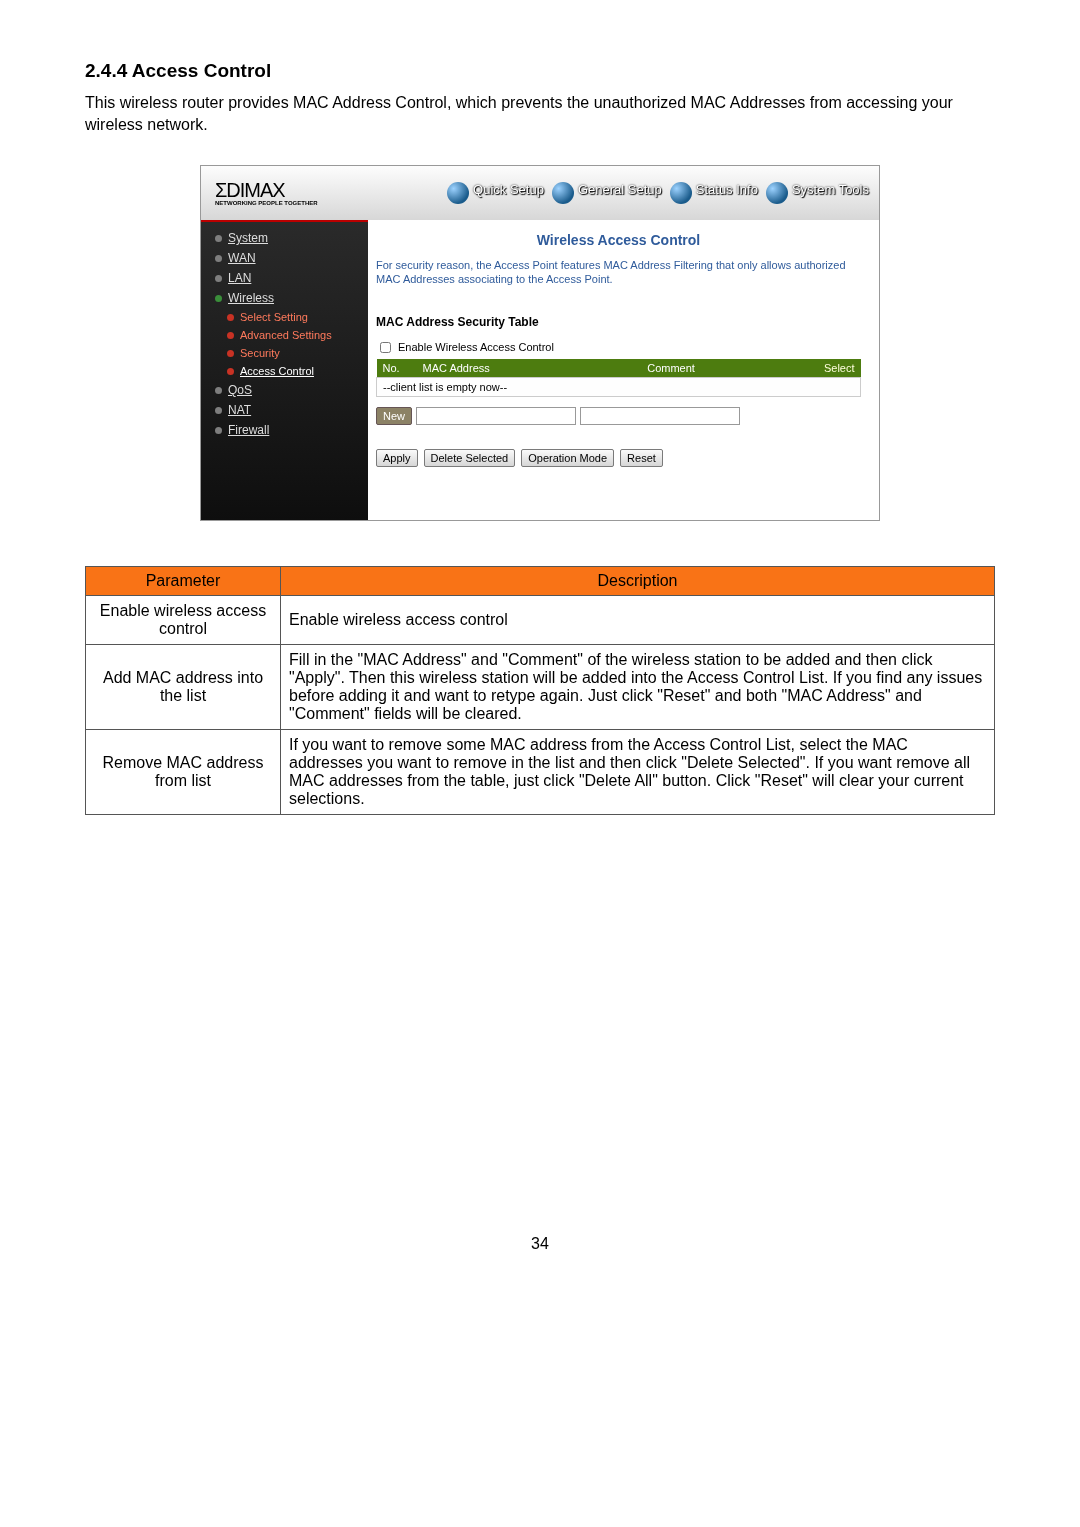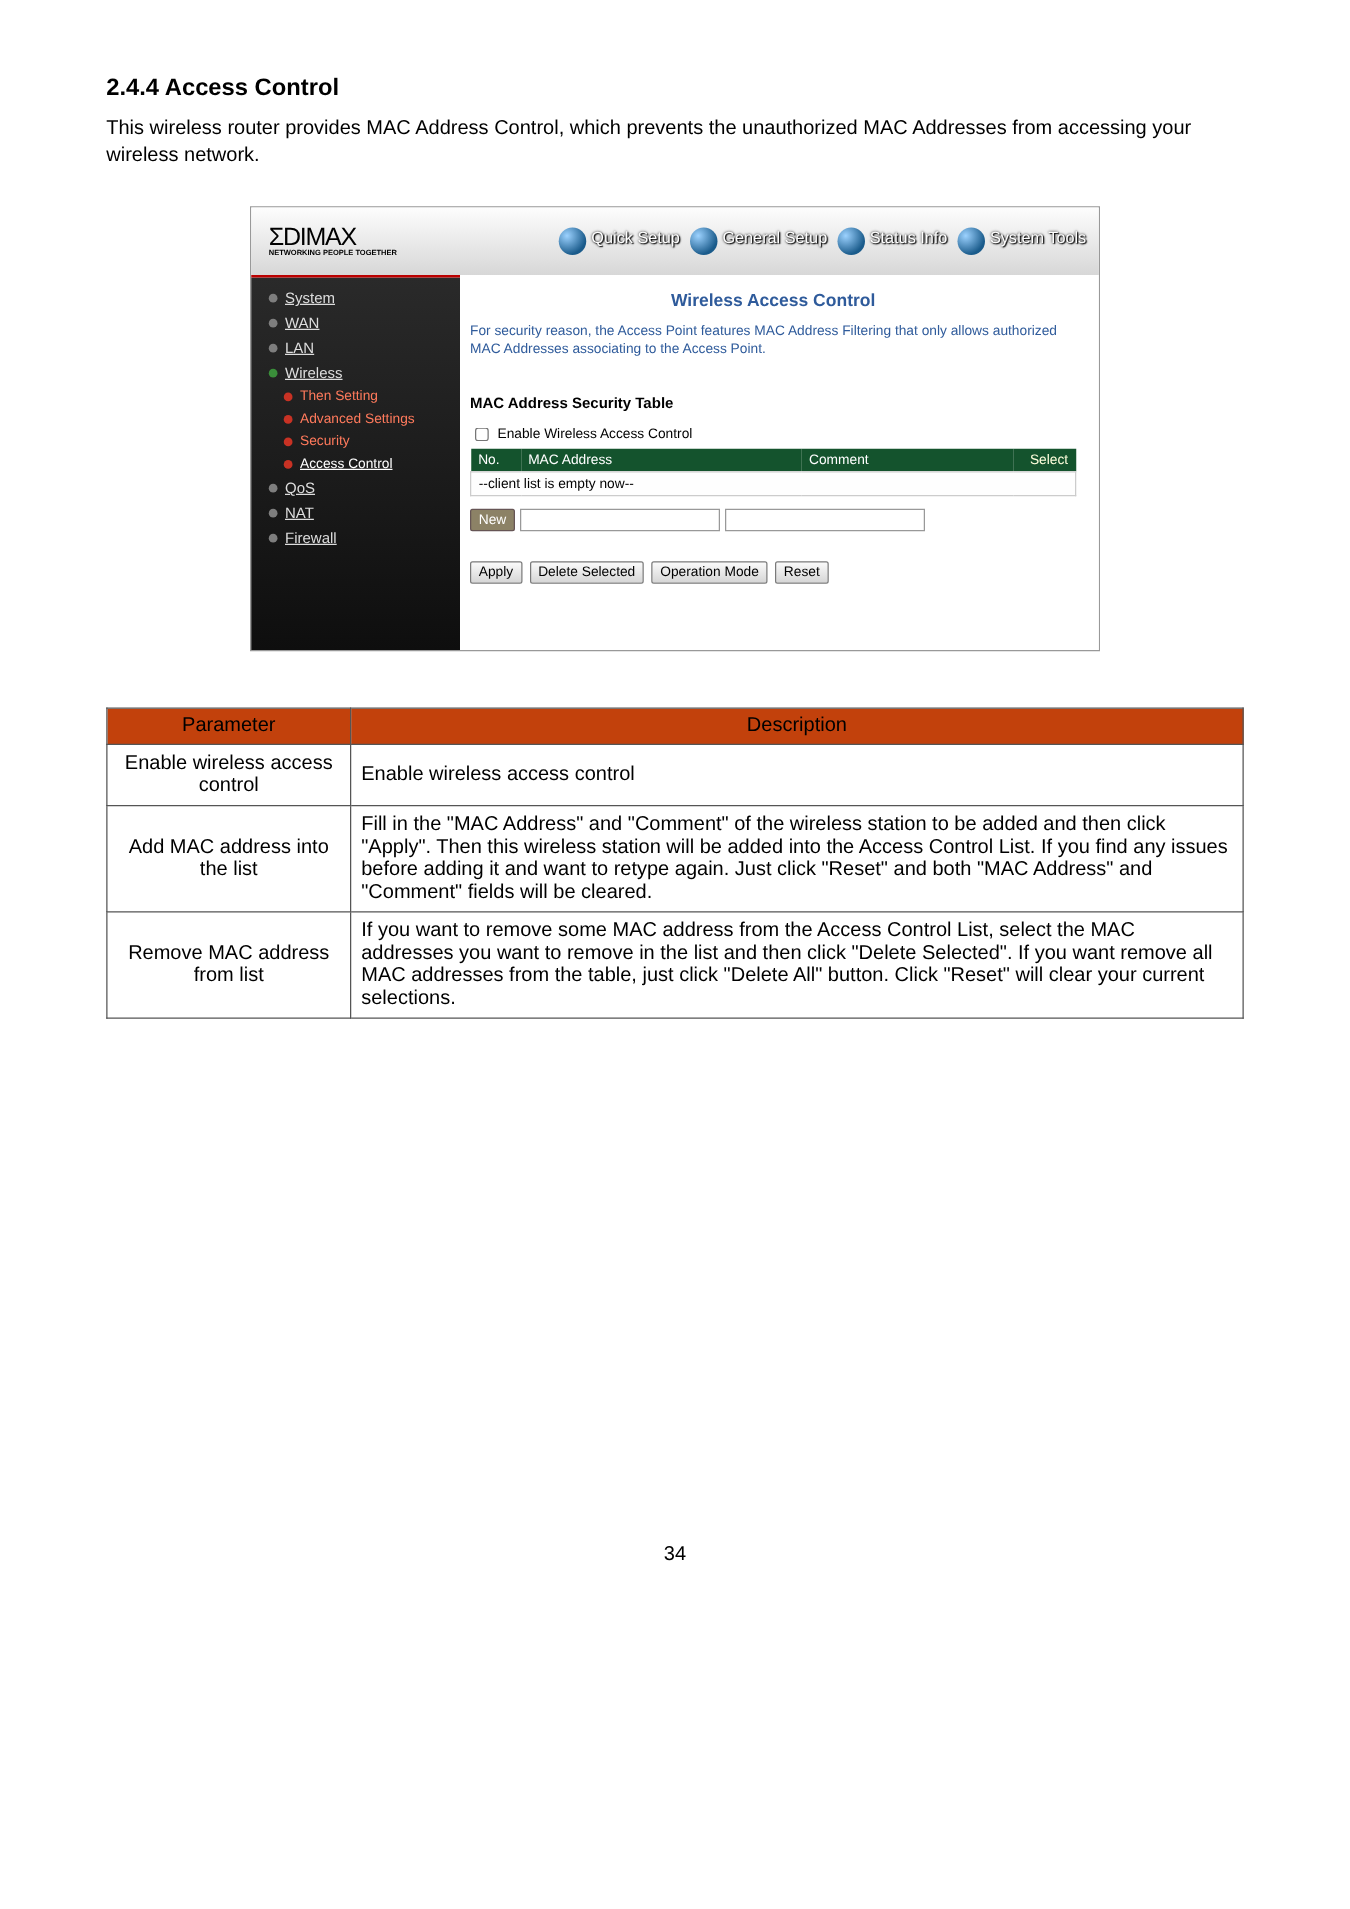--- a/index.html
+++ b/index.html
@@ -76,41 +76,41 @@
     flex:1;
     padding: 8px 18px 22px 8px;
     font-size: 12px;
   }
   .content-title { text-align:center; color:#2f5b9b; font-weight:bold; font-size:14px; margin:4px 0 10px; }
   .content-desc { color:#2f5b9b; font-size:11px; line-height:1.3; margin-bottom:28px; }
   .table-title { font-weight:bold; font-size:12px; color:#000; margin-bottom:10px; }
   .chk-row { display:flex; align-items:center; gap:4px; font-size:11px; margin-bottom:3px; }
   .chk-row input { width:11px; height:11px; }
   .mac-table { width:100%; border-collapse:collapse; font-size:11px; }
-  .mac-table th { background:#14532d; color:#fff; padding:3px 6px; text-align:left; font-weight:normal; }
+  .mac-table th { background:#4d7c0f; color:#fff; padding:3px 6px; text-align:left; font-weight:normal; }
   .mac-table th.sel { text-align:right; color:#ffd; }
   .mac-table td { border:1px solid #ccc; padding:3px 6px; background:#fefefe; }
   .new-row { margin-top:10px; display:flex; gap:4px; align-items:center; }
   .btn {
     font-size:11px; padding:2px 6px; background:linear-gradient(#fafafa,#d6d6d6);
     border:1px solid #7a7a7a; border-radius:2px;
   }
   .btn.blue { background:#8c8266; color:#fff; border-color:#655; }
   .inp { border:1px solid #999; height:18px; width:160px; background:#fff; }
   .btns-row { margin-top:24px; display:flex; gap:6px; }
 
   
   .param-table {
     width: 100%;
     border-collapse: collapse;
     font-size: 16px;
     margin-bottom: 25px;
   }
   .param-table th {
-    background: #c2410c;
+    background: #f97316;
     font-weight: normal;
     text-align: center;
     border: 1px solid #555;
     padding: 5px;
   }
   .param-table td {
     border: 1px solid #555;
     padding: 6px 8px;
     vertical-align: middle;
   }
@@ -164,21 +164,21 @@
         <div class="row">
             <span class="dot"></span>
             <span class="underline">LAN</span>
           </div>
         <div class="row">
             <span class="dot green"></span>
             <span class="underline">Wireless</span>
           </div>
         <div class="row sub red">
             <span class="dot red"></span>
-            <span>Then Setting</span>
+            <span>Select Setting</span>
           </div>
         <div class="row sub red">
             <span class="dot red"></span>
             <span>Advanced Settings</span>
           </div>
         <div class="row sub red">
             <span class="dot red"></span>
             <span>Security</span>
           </div>
         <div class="row sub sel">

